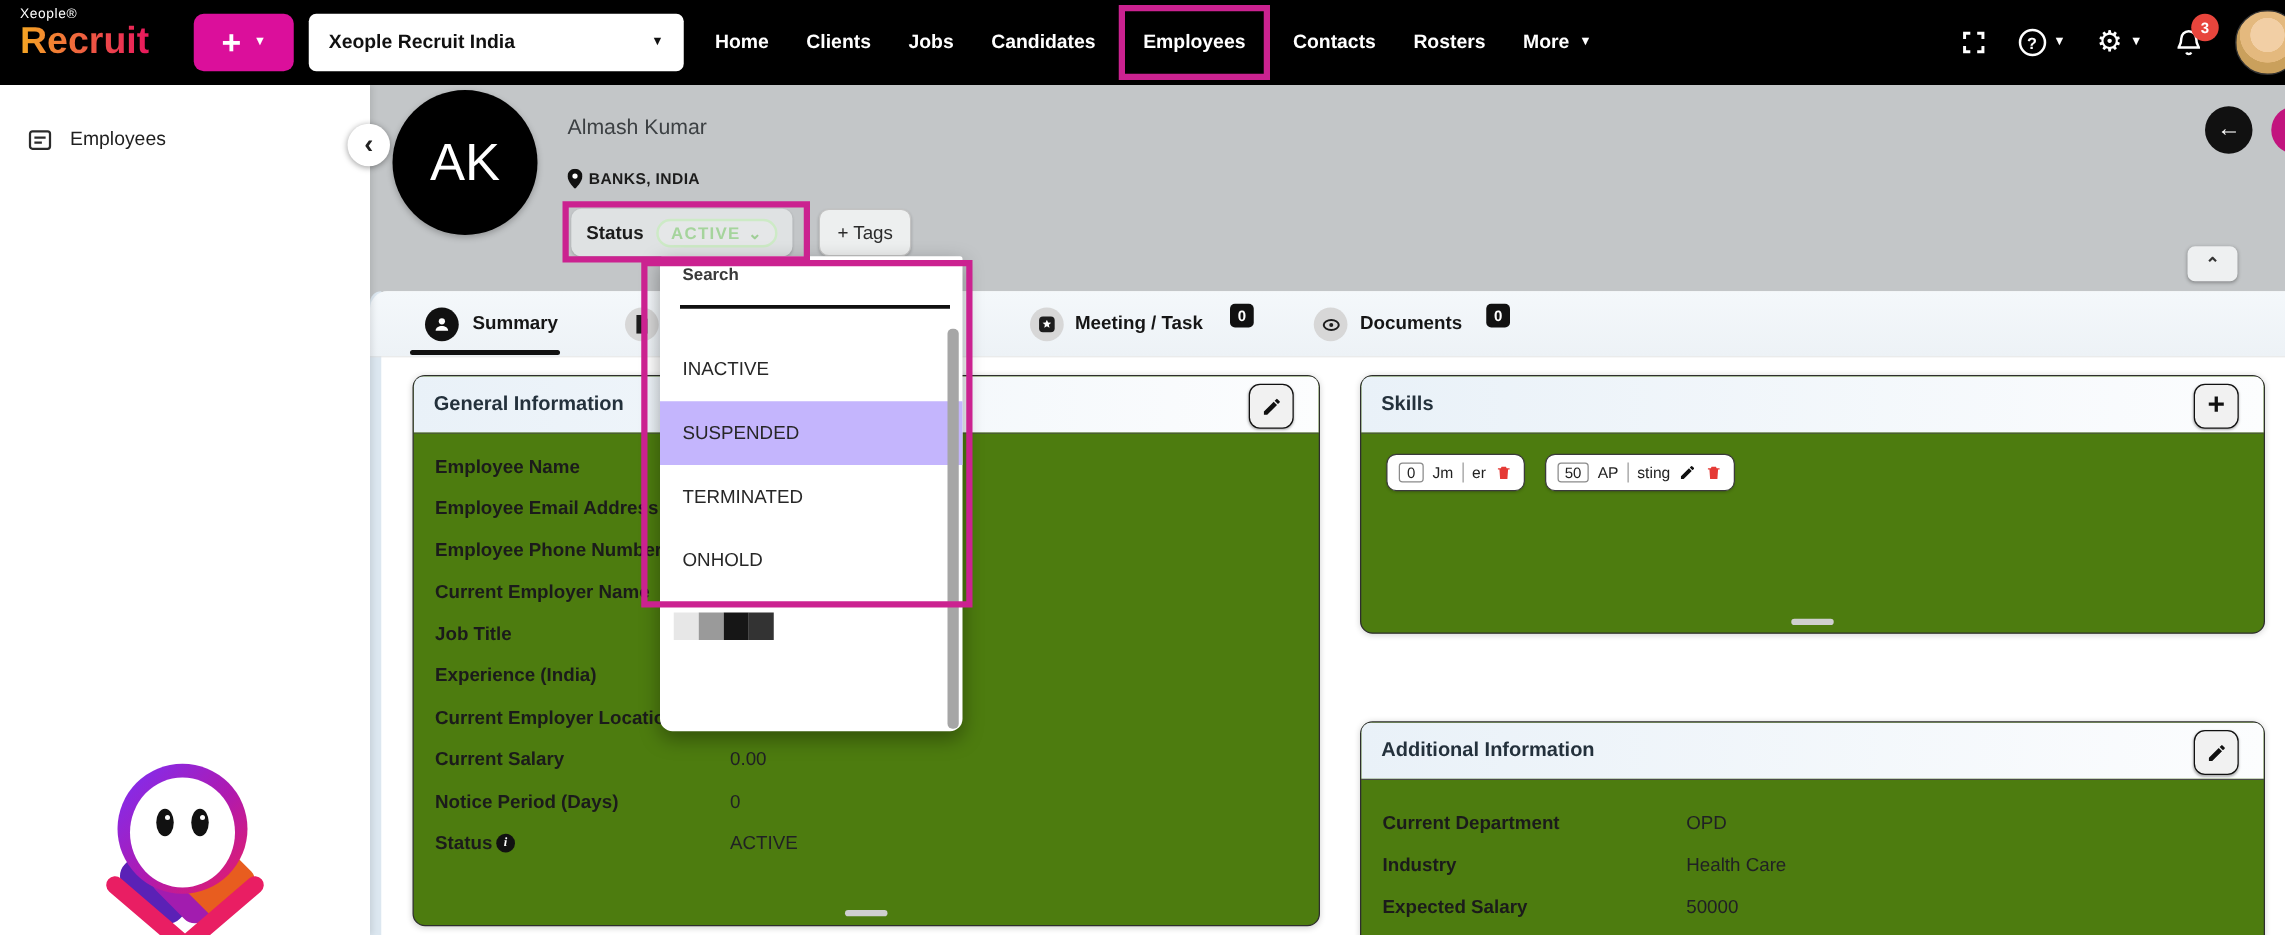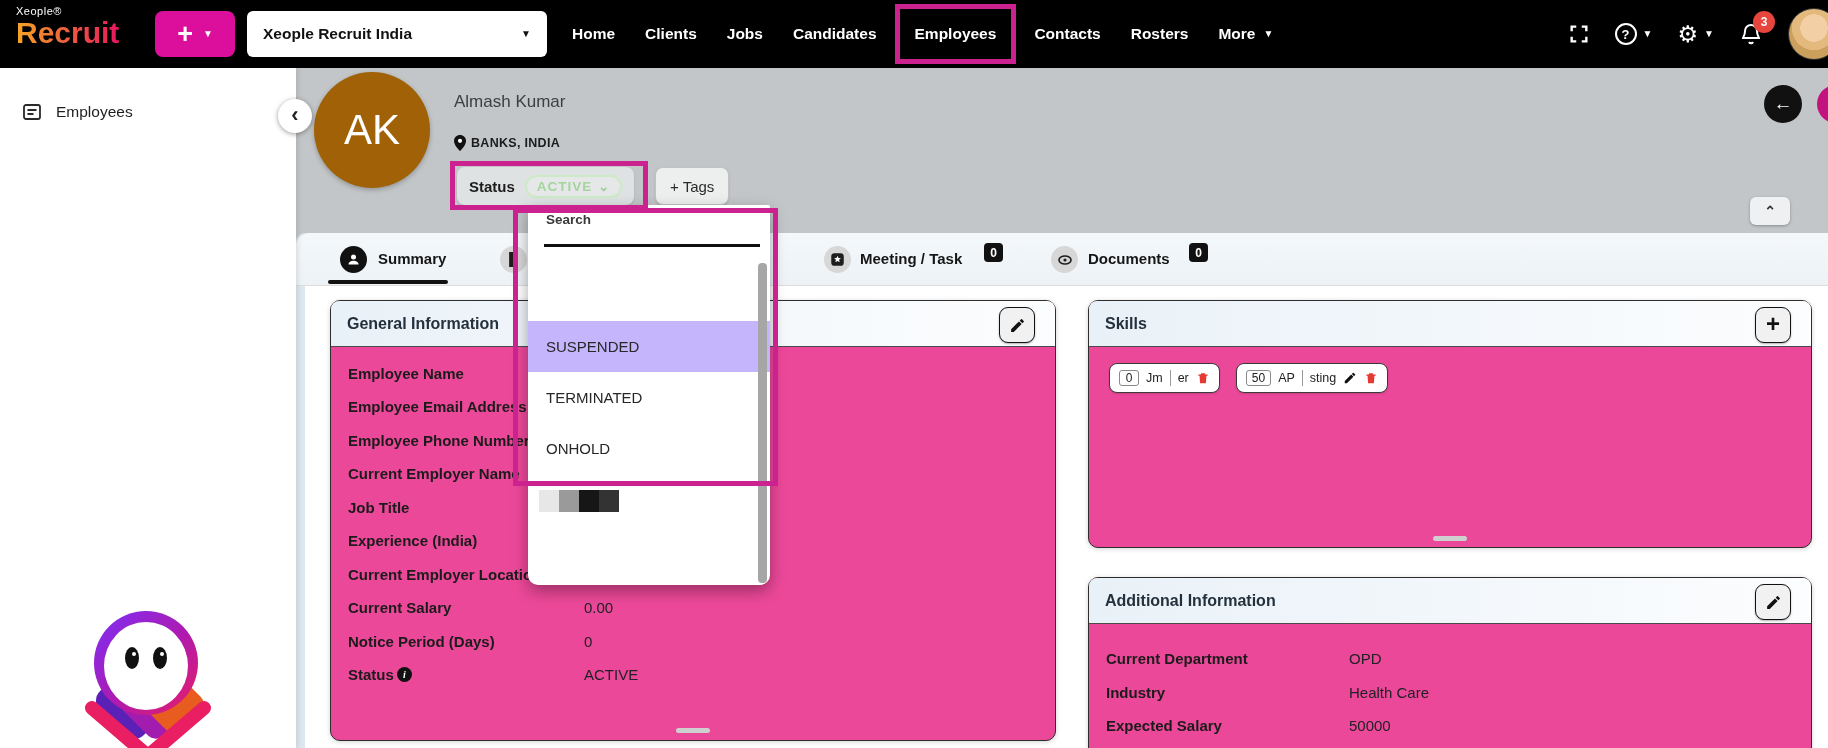--- a/index.html
+++ b/index.html
@@ -34,21 +34,21 @@
     background:radial-gradient(circle at 50% 38%,#f2cfa5 0 34%,#e4b97e 35% 55%,#caa05c 56% 78%,#a5813f 100%)}
 
   
   .sidebar{position:absolute;left:0;top:68px;width:296px;height:680px;background:#fff;z-index:5;box-shadow:2px 0 5px rgba(0,0,0,.10)}
   .side-item{display:flex;align-items:center;gap:14px;padding:34px 0 0 22px;font-size:15.5px;color:#1f1f1f;cursor:pointer}
   .collapse-btn{position:absolute;left:278px;top:99px;width:34px;height:34px;border-radius:50%;background:#fff;
     box-shadow:0 1px 5px rgba(0,0,0,.4);display:flex;align-items:center;justify-content:center;
     font-size:22px;font-weight:bold;color:#222;z-index:20;cursor:pointer;line-height:1;padding-bottom:3px}
 
   
-  .ak{position:absolute;left:314px;top:72px;width:116px;height:116px;border-radius:50%;background:#a16207;color:#fff;
+  .ak{position:absolute;left:314px;top:72px;width:116px;height:116px;border-radius:50%;background:#000000;color:#fff;
     font-size:42px;display:flex;align-items:center;justify-content:center;z-index:6;box-shadow:0 2px 5px rgba(0,0,0,.25)}
   .pname{position:absolute;left:454px;top:92px;font-size:17px;color:#3c4043;z-index:6}
   .ploc{position:absolute;left:454px;top:135px;display:flex;gap:5px;align-items:center;font-size:12.5px;font-weight:bold;
     color:#1c1c1c;letter-spacing:.3px;z-index:6}
   .statusbtn{position:absolute;left:457px;top:167px;height:38px;background:#dfe2e3;border-radius:8px;display:flex;
     align-items:center;padding:0 12px;gap:10px;z-index:6;cursor:pointer;box-shadow:0 1px 2px rgba(0,0,0,.15)}
   .statusbtn .slabel{font-size:15px;font-weight:bold;color:#1c1c1c}
   .pill-active{display:flex;align-items:center;gap:6px;border:2px solid #cdeac6;border-radius:15px;padding:2px 10px;
     color:#a5d49c;font-weight:bold;font-size:13.5px;letter-spacing:1px;background:rgba(255,255,255,.2)}
   .pill-active .caret{color:#9fce96;font-size:13px}
@@ -68,21 +68,21 @@
     background:linear-gradient(180deg,#f4f8fb,#edf2f6);border-bottom:1px solid #dddddd;z-index:3}
   .circle-ic{position:absolute;width:27px;height:27px;border-radius:50%;display:flex;align-items:center;justify-content:center;z-index:4}
   .ic-black{background:#111}
   .ic-gray{background:#d7d7d7}
   .tablabel{position:absolute;font-size:15px;font-weight:bold;color:#161616;z-index:4;cursor:pointer;white-space:nowrap}
   .tab-underline{position:absolute;background:#111;height:4px;border-radius:2px;z-index:4}
   .badge-sq{position:absolute;width:19px;height:19px;background:#111;color:#fff;font-size:12px;font-weight:bold;border-radius:4px;
     display:flex;align-items:center;justify-content:center;z-index:4}
 
   
-  .card{position:absolute;background:#ec4899;border:1.6px solid #2e2e2e;border-radius:10px;z-index:4;box-shadow:0 1px 5px rgba(0,0,0,.18)}
+  .card{position:absolute;background:#4d7c0f;border:1.6px solid #2e2e2e;border-radius:10px;z-index:4;box-shadow:0 1px 5px rgba(0,0,0,.18)}
   .card-head{height:46px;background:linear-gradient(90deg,#e9f1f8,#fcfdfe);border-bottom:1.4px solid #4a4a4a;
     border-radius:8px 8px 0 0;display:flex;align-items:center;padding:0 16px;font-size:16px;font-weight:bold;color:#24313c}
   .iconbtn{position:absolute;top:6px;right:20px;width:36px;height:36px;border:1.8px solid #111;border-radius:9px;background:#f1f1f1;
     display:flex;align-items:center;justify-content:center;box-shadow:0 1px 2px rgba(0,0,0,.3);cursor:pointer;z-index:5}
   .iconbtn .plusg{font-size:24px;font-weight:bold;color:#111;line-height:1;margin-top:-2px}
   .girow{position:absolute;left:17px;display:flex;align-items:flex-start}
   .gl{width:236px;font-size:15px;font-weight:bold;color:#1b1b1b;display:flex;align-items:center}
   .gv{font-size:15px;color:#202124}
   .info-dot{display:inline-flex;width:15px;height:15px;border-radius:50%;background:#111;color:#fff;font-size:10px;font-style:italic;
     align-items:center;justify-content:center;margin-left:3px;font-family:"Liberation Serif",serif}
@@ -313,21 +313,21 @@
     <div class="girow" style="top:365px">
       <span class="gl">
         <span>Status</span>
         <span class="info-dot">i</span>
       </span>
       <span class="gv">ACTIVE</span>
     </div>
     <div class="handle" style="bottom:7px"></div>
   </div>
 
-  <div class="card" style="left:1088px;top:300px;width:724px;height:248px">
+  <div class="card" style="left:1088px;top:300px;width:724px;height:207px">
     <div class="card-head">
       <span>Skills</span>
     </div>
     <div class="iconbtn">
       <span class="plusg">+</span>
     </div>
     <div class="chiprow">
       <div class="chip">
         <span class="score">0</span>
         <span class="chipname">Jm</span>
@@ -378,20 +378,21 @@
       <span class="gl" style="width:243px">
           <span>Expected Salary</span>
         </span>
       <span class="gv">50000</span>
     </div>
   </div>
 
   <div class="ddpanel">
     <div class="dd-search">Search</div>
     <div class="dd-line"></div>
+    <div class="ddopt" style="top:65px">INACTIVE</div>
     <div class="ddopt hl" style="top:116px">SUSPENDED</div>
     <div class="ddopt" style="top:167px">TERMINATED</div>
     <div class="ddopt" style="top:218px">ONHOLD</div>
     <div class="dd-img">
       <span style="background:#e7e7e7"></span>
         <span style="background:#9a9a9a"></span>
       <span style="background:#161616"></span>
         <span style="background:#333333"></span>
     </div>
     <div class="dd-scroll"></div>

